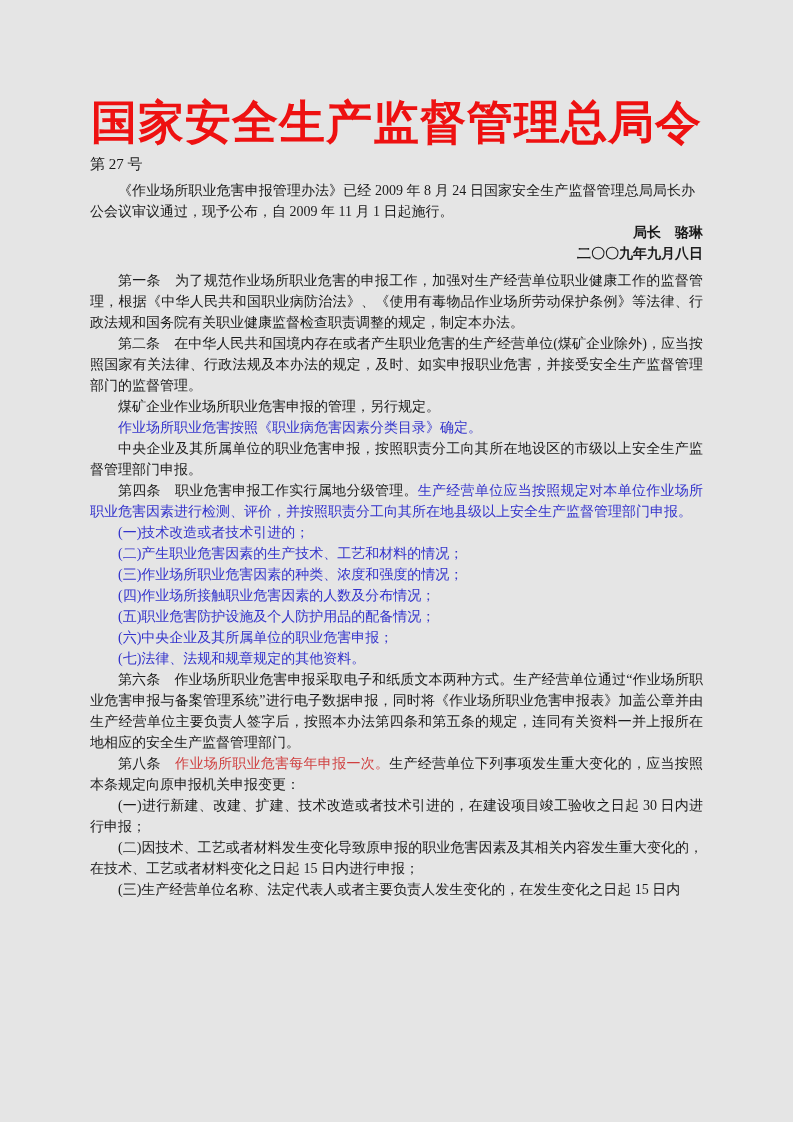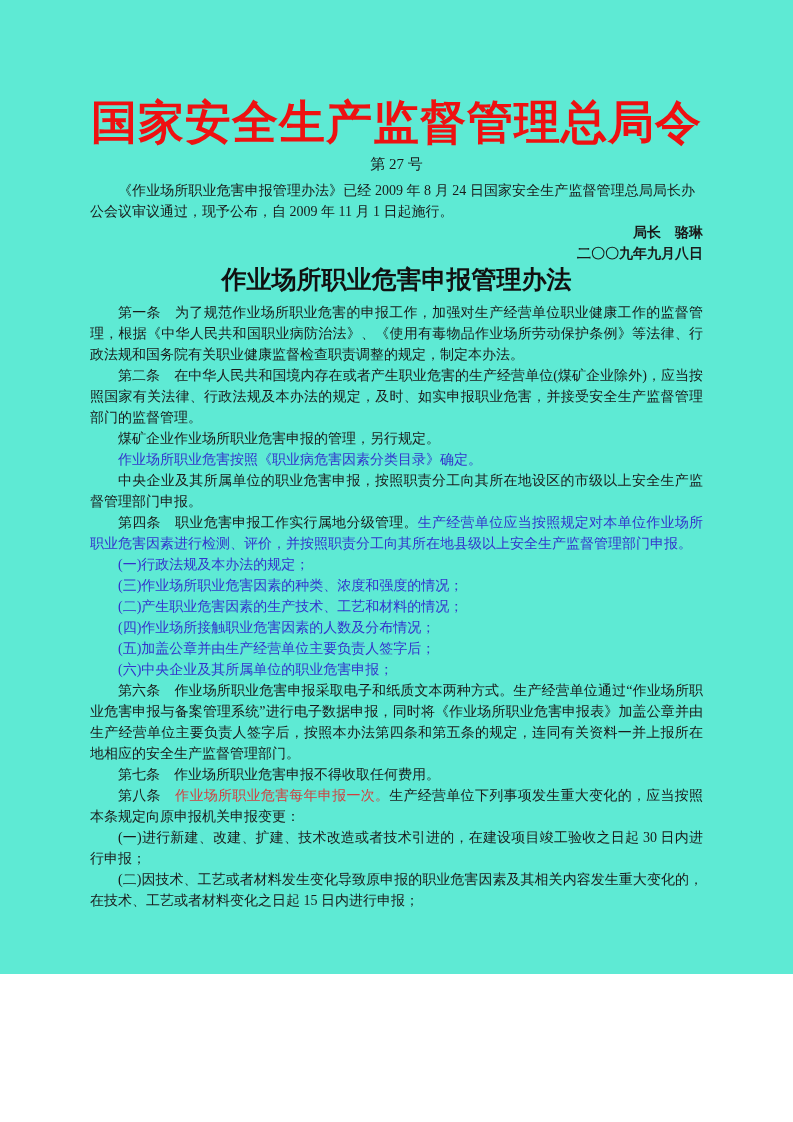--- a/index.html
+++ b/index.html
@@ -1,39 +1,39 @@
 <!DOCTYPE html>
 <html lang="zh" style="--title-red: #ee1111; --text-blue: #3333cc; --text-red: #d04040; --text-black: #1a1a1a;"><head>
 <meta charset="utf-8">
 <style>
   html, body { margin: 0; padding: 0; background: #ffffff; }
   .sheet {
     position: relative;
     width: 793px;
-    height: 974px;
-    background: #5eead4;
+    height: 1122px;
+    background: #e5e5e5;
     overflow: hidden;
     font-family: "Liberation Serif", "DejaVu Serif", serif;
     color: var(--text-black, #1a1a1a);
   }
   .content { padding: 0 90px; }
   .agency-title {
     margin: 0;
     padding-top: 97px;
     font-size: 46px;
     line-height: 52px;
     font-weight: 700;
     letter-spacing: 1px;
     text-align: center;
     white-space: nowrap;
     color: var(--title-red, #ee1111);
   }
   .order-no {
     margin-top: 5px;
-    text-align: center;
+    text-align: left;
     font-size: 15px;
     line-height: 21px;
   }
   .promulgation {
     margin: 5px 8px 0 0;
     font-size: 14px;
     line-height: 21px;
     text-indent: 2em;
     text-align: justify;
     text-justify: inter-character;
@@ -68,34 +68,34 @@
 </head>
 <body>
 
 <div class="sheet">
   <div class="content">
     <h1 class="agency-title">国家安全生产监督管理总局令</h1>
     <div class="order-no">第 27 号</div>
     <p class="promulgation">《作业场所职业危害申报管理办法》已经 2009 年 8 月 24 日国家安全生产监督管理总局局长办公会议审议通过，现予公布，自 2009 年 11 月 1 日起施行。</p>
     <div class="signer">局长　骆琳</div>
     <div class="sign-date">二〇〇九年九月八日</div>
-    <h2 class="doc-title">作业场所职业危害申报管理办法</h2>
     <div class="doc-body">
         <p class="para"><span class="run-black">第一条　为了规范作业场所职业危害的申报工作，加强对生产经营单位职业健康工作的监督管理，根据《中华人民共和国职业病防治法》、《使用有毒物品作业场所劳动保护条例》等法律、行政法规和国务院有关职业健康监督检查职责调整的规定，制定本办法。</span></p>
         <p class="para"><span class="run-black">第二条　在中华人民共和国境内存在或者产生职业危害的生产经营单位(煤矿企业除外)，应当按照国家有关法律、行政法规及本办法的规定，及时、如实申报职业危害，并接受安全生产监督管理部门的监督管理。</span></p>
         <p class="para"><span class="run-black">煤矿企业作业场所职业危害申报的管理，另行规定。</span></p>
         <p class="para"><span class="run-blue">作业场所职业危害按照《职业病危害因素分类目录》确定。</span></p>
         <p class="para"><span class="run-black">中央企业及其所属单位的职业危害申报，按照职责分工向其所在地设区的市级以上安全生产监督管理部门申报。</span></p>
         <p class="para"><span class="run-black">第四条　职业危害申报工作实行属地分级管理。</span><span class="run-blue">生产经营单位应当按照规定对本单位作业场所职业危害因素进行检测、评价，并按照职责分工向其所在地县级以上安全生产监督管理部门申报。</span></p>
-        <p class="para"><span class="run-blue">(一)行政法规及本办法的规定；</span></p>
+        <p class="para"><span class="run-blue">(一)技术改造或者技术引进的；</span></p>
+        <p class="para"><span class="run-blue">(二)产生职业危害因素的生产技术、工艺和材料的情况；</span></p>
         <p class="para"><span class="run-blue">(三)作业场所职业危害因素的种类、浓度和强度的情况；</span></p>
-        <p class="para"><span class="run-blue">(二)产生职业危害因素的生产技术、工艺和材料的情况；</span></p>
         <p class="para"><span class="run-blue">(四)作业场所接触职业危害因素的人数及分布情况；</span></p>
-        <p class="para"><span class="run-blue">(五)加盖公章并由生产经营单位主要负责人签字后；</span></p>
+        <p class="para"><span class="run-blue">(五)职业危害防护设施及个人防护用品的配备情况；</span></p>
         <p class="para"><span class="run-blue">(六)中央企业及其所属单位的职业危害申报；</span></p>
+        <p class="para"><span class="run-blue">(七)法律、法规和规章规定的其他资料。</span></p>
         <p class="para"><span class="run-black">第六条　作业场所职业危害申报采取电子和纸质文本两种方式。生产经营单位通过“作业场所职业危害申报与备案管理系统”进行电子数据申报，同时将《作业场所职业危害申报表》加盖公章并由生产经营单位主要负责人签字后，按照本办法第四条和第五条的规定，连同有关资料一并上报所在地相应的安全生产监督管理部门。</span></p>
-        <p class="para"><span class="run-black">第七条　作业场所职业危害申报不得收取任何费用。</span></p>
         <p class="para"><span class="run-black">第八条　</span><span class="run-red">作业场所职业危害每年申报一次。</span><span class="run-black">生产经营单位下列事项发生重大变化的，应当按照本条规定向原申报机关申报变更：</span></p>
         <p class="para"><span class="run-black">(一)进行新建、改建、扩建、技术改造或者技术引进的，在建设项目竣工验收之日起 30 日内进行申报；</span></p>
         <p class="para"><span class="run-black">(二)因技术、工艺或者材料发生变化导致原申报的职业危害因素及其相关内容发生重大变化的，在技术、工艺或者材料变化之日起 15 日内进行申报；</span></p>
+        <p class="para"><span class="run-black">(三)生产经营单位名称、法定代表人或者主要负责人发生变化的，在发生变化之日起 15 日内</span></p>
       </div>
   </div>
 </div>
 
 </body></html>

